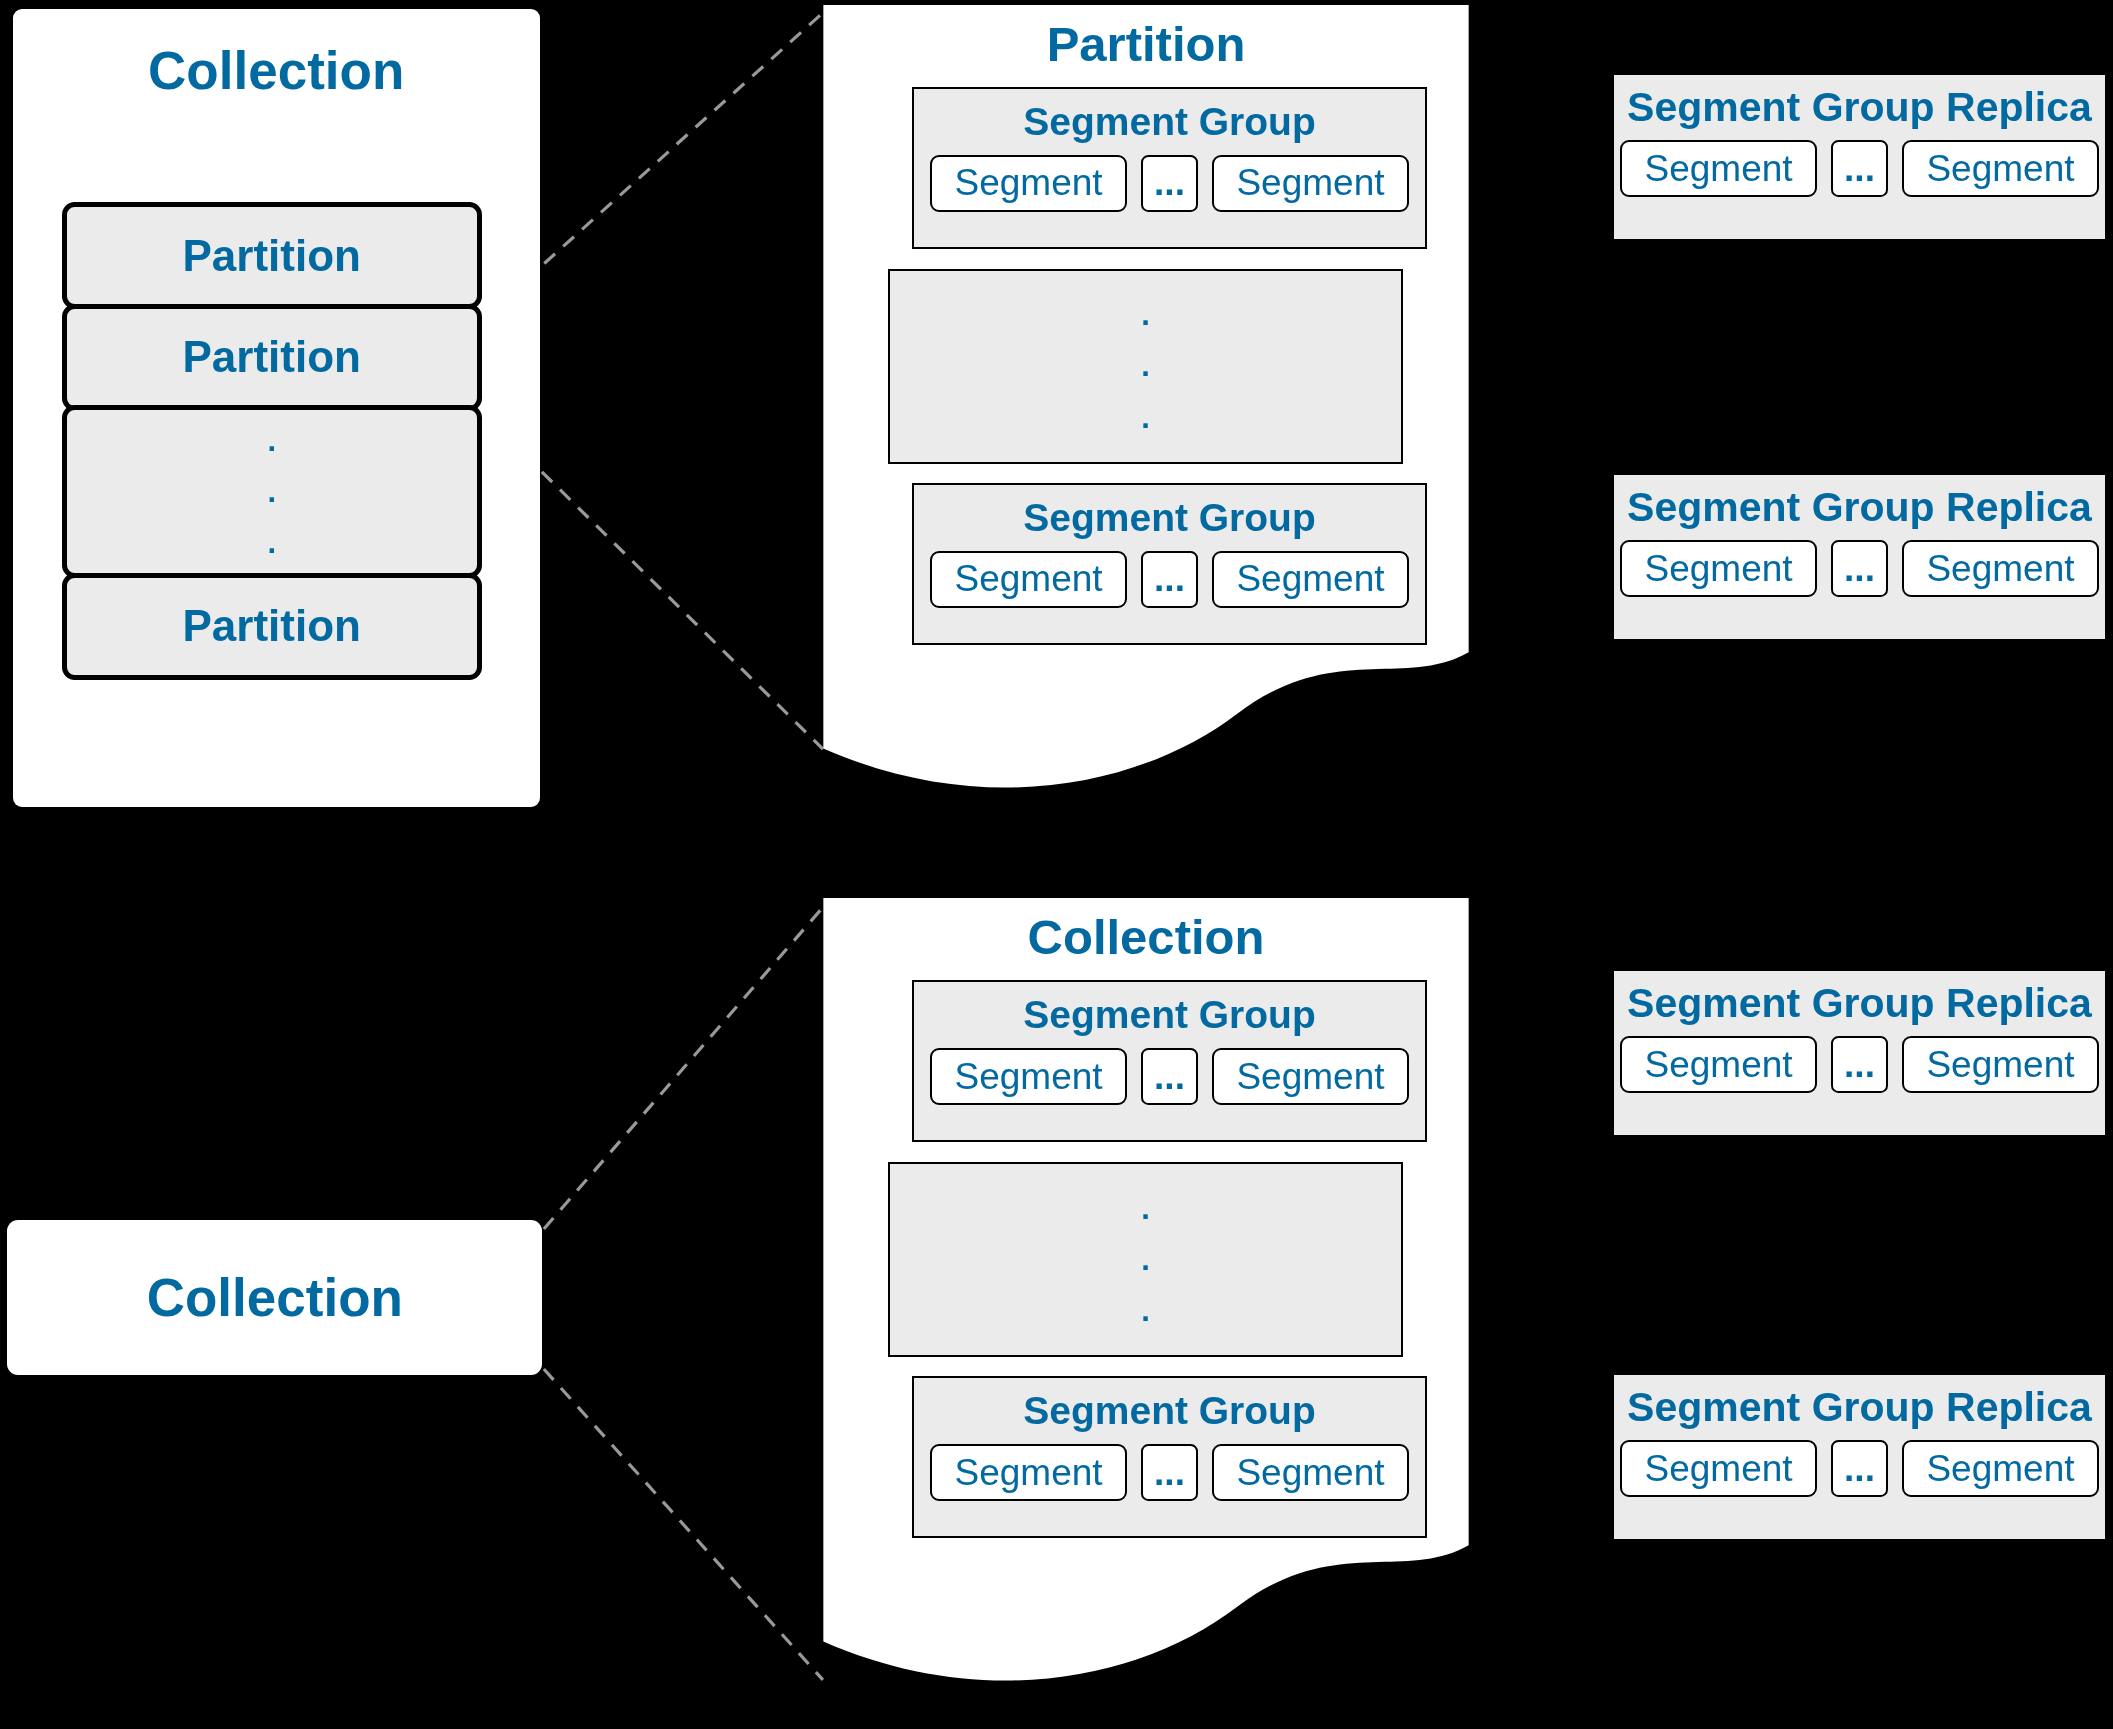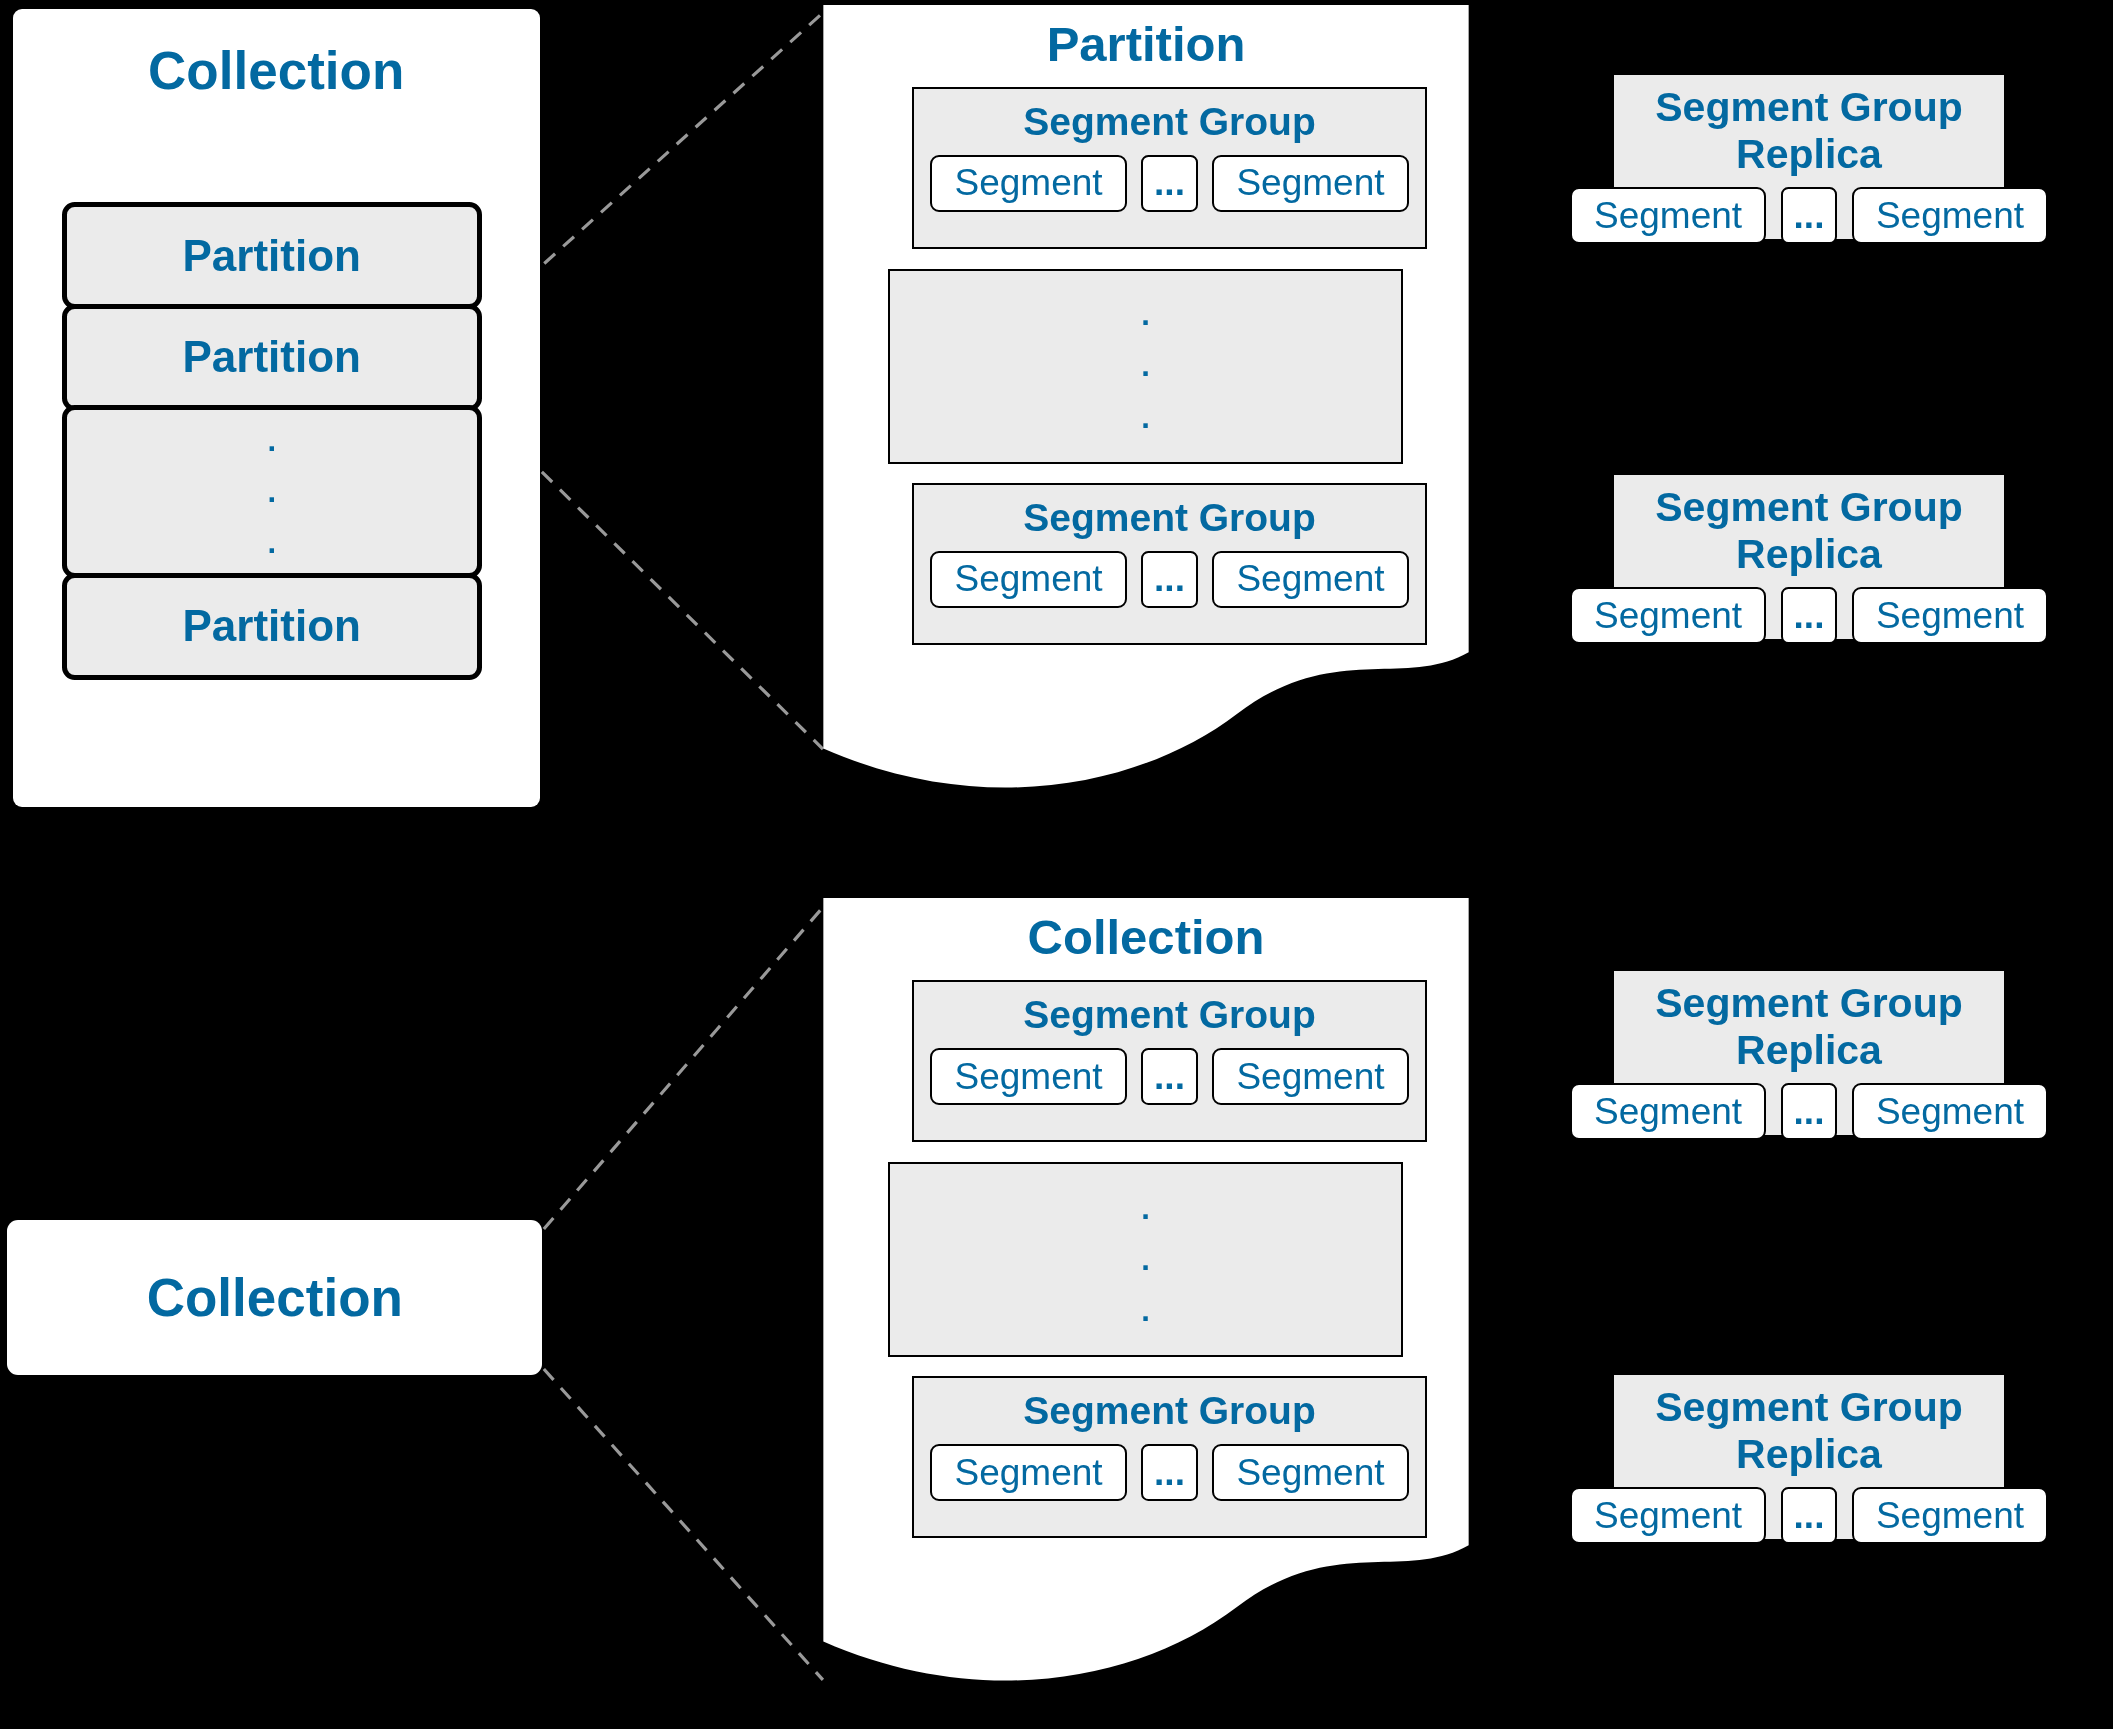--- a/index.html
+++ b/index.html
@@ -44,21 +44,21 @@
   }
   .chip.ell { font-weight:700; padding:5.5px 11px; border-radius:7.3px; }
   .gapbox {
     position:absolute; left:65px; width:515px; height:195px; box-sizing:border-box;
     background:#ebebeb; border:2.7px solid #000;
     display:flex; align-items:center; justify-content:center;
   }
 
   
   .replica {
-    position:absolute; left:1614px; width:390px; height:164px;
+    position:absolute; left:1614px; width:491px; height:164px;
     background:#ebebeb; box-sizing:border-box;
   }
   .replica-title { text-align:center; font-size:41px; font-weight:700; padding-top:9px; }
   .replica .seg-row { margin-top:9px; }
 
   
   .collection-box {
     position:absolute; left:7.3px; top:1220px; width:535px; height:155px;
     background:#fff; border-radius:11px;
     display:flex; align-items:center; justify-content:center;

